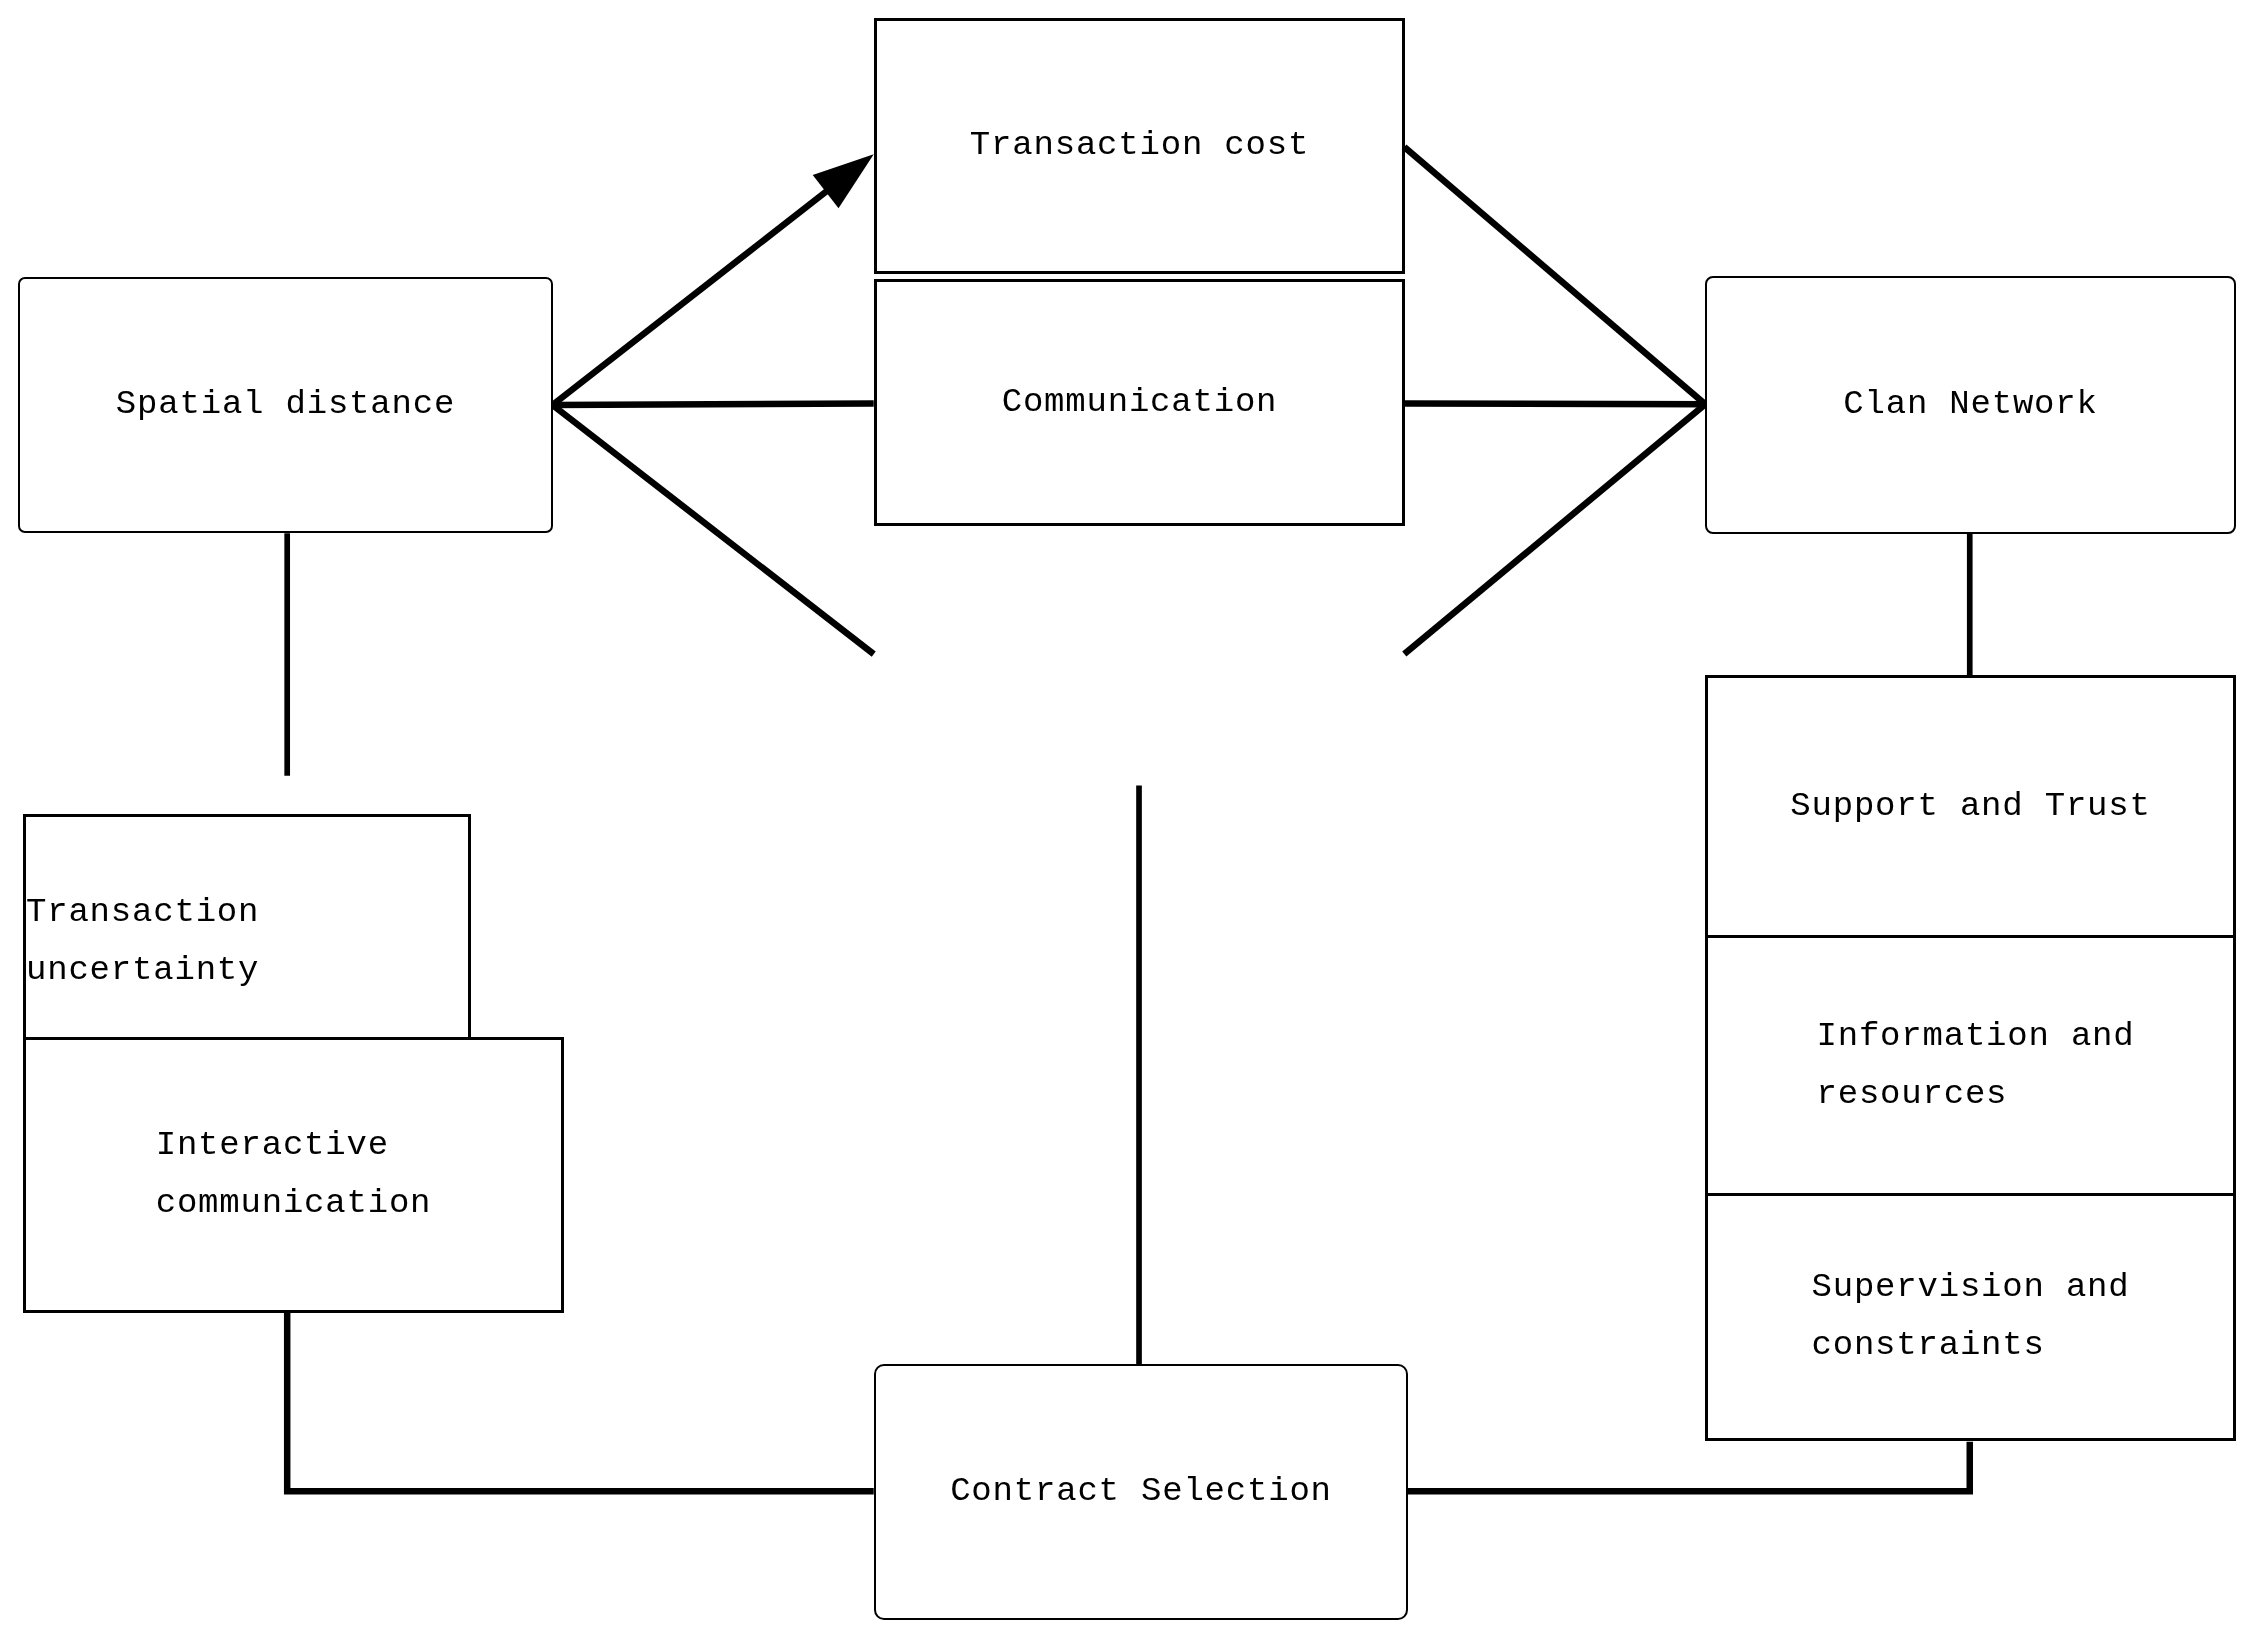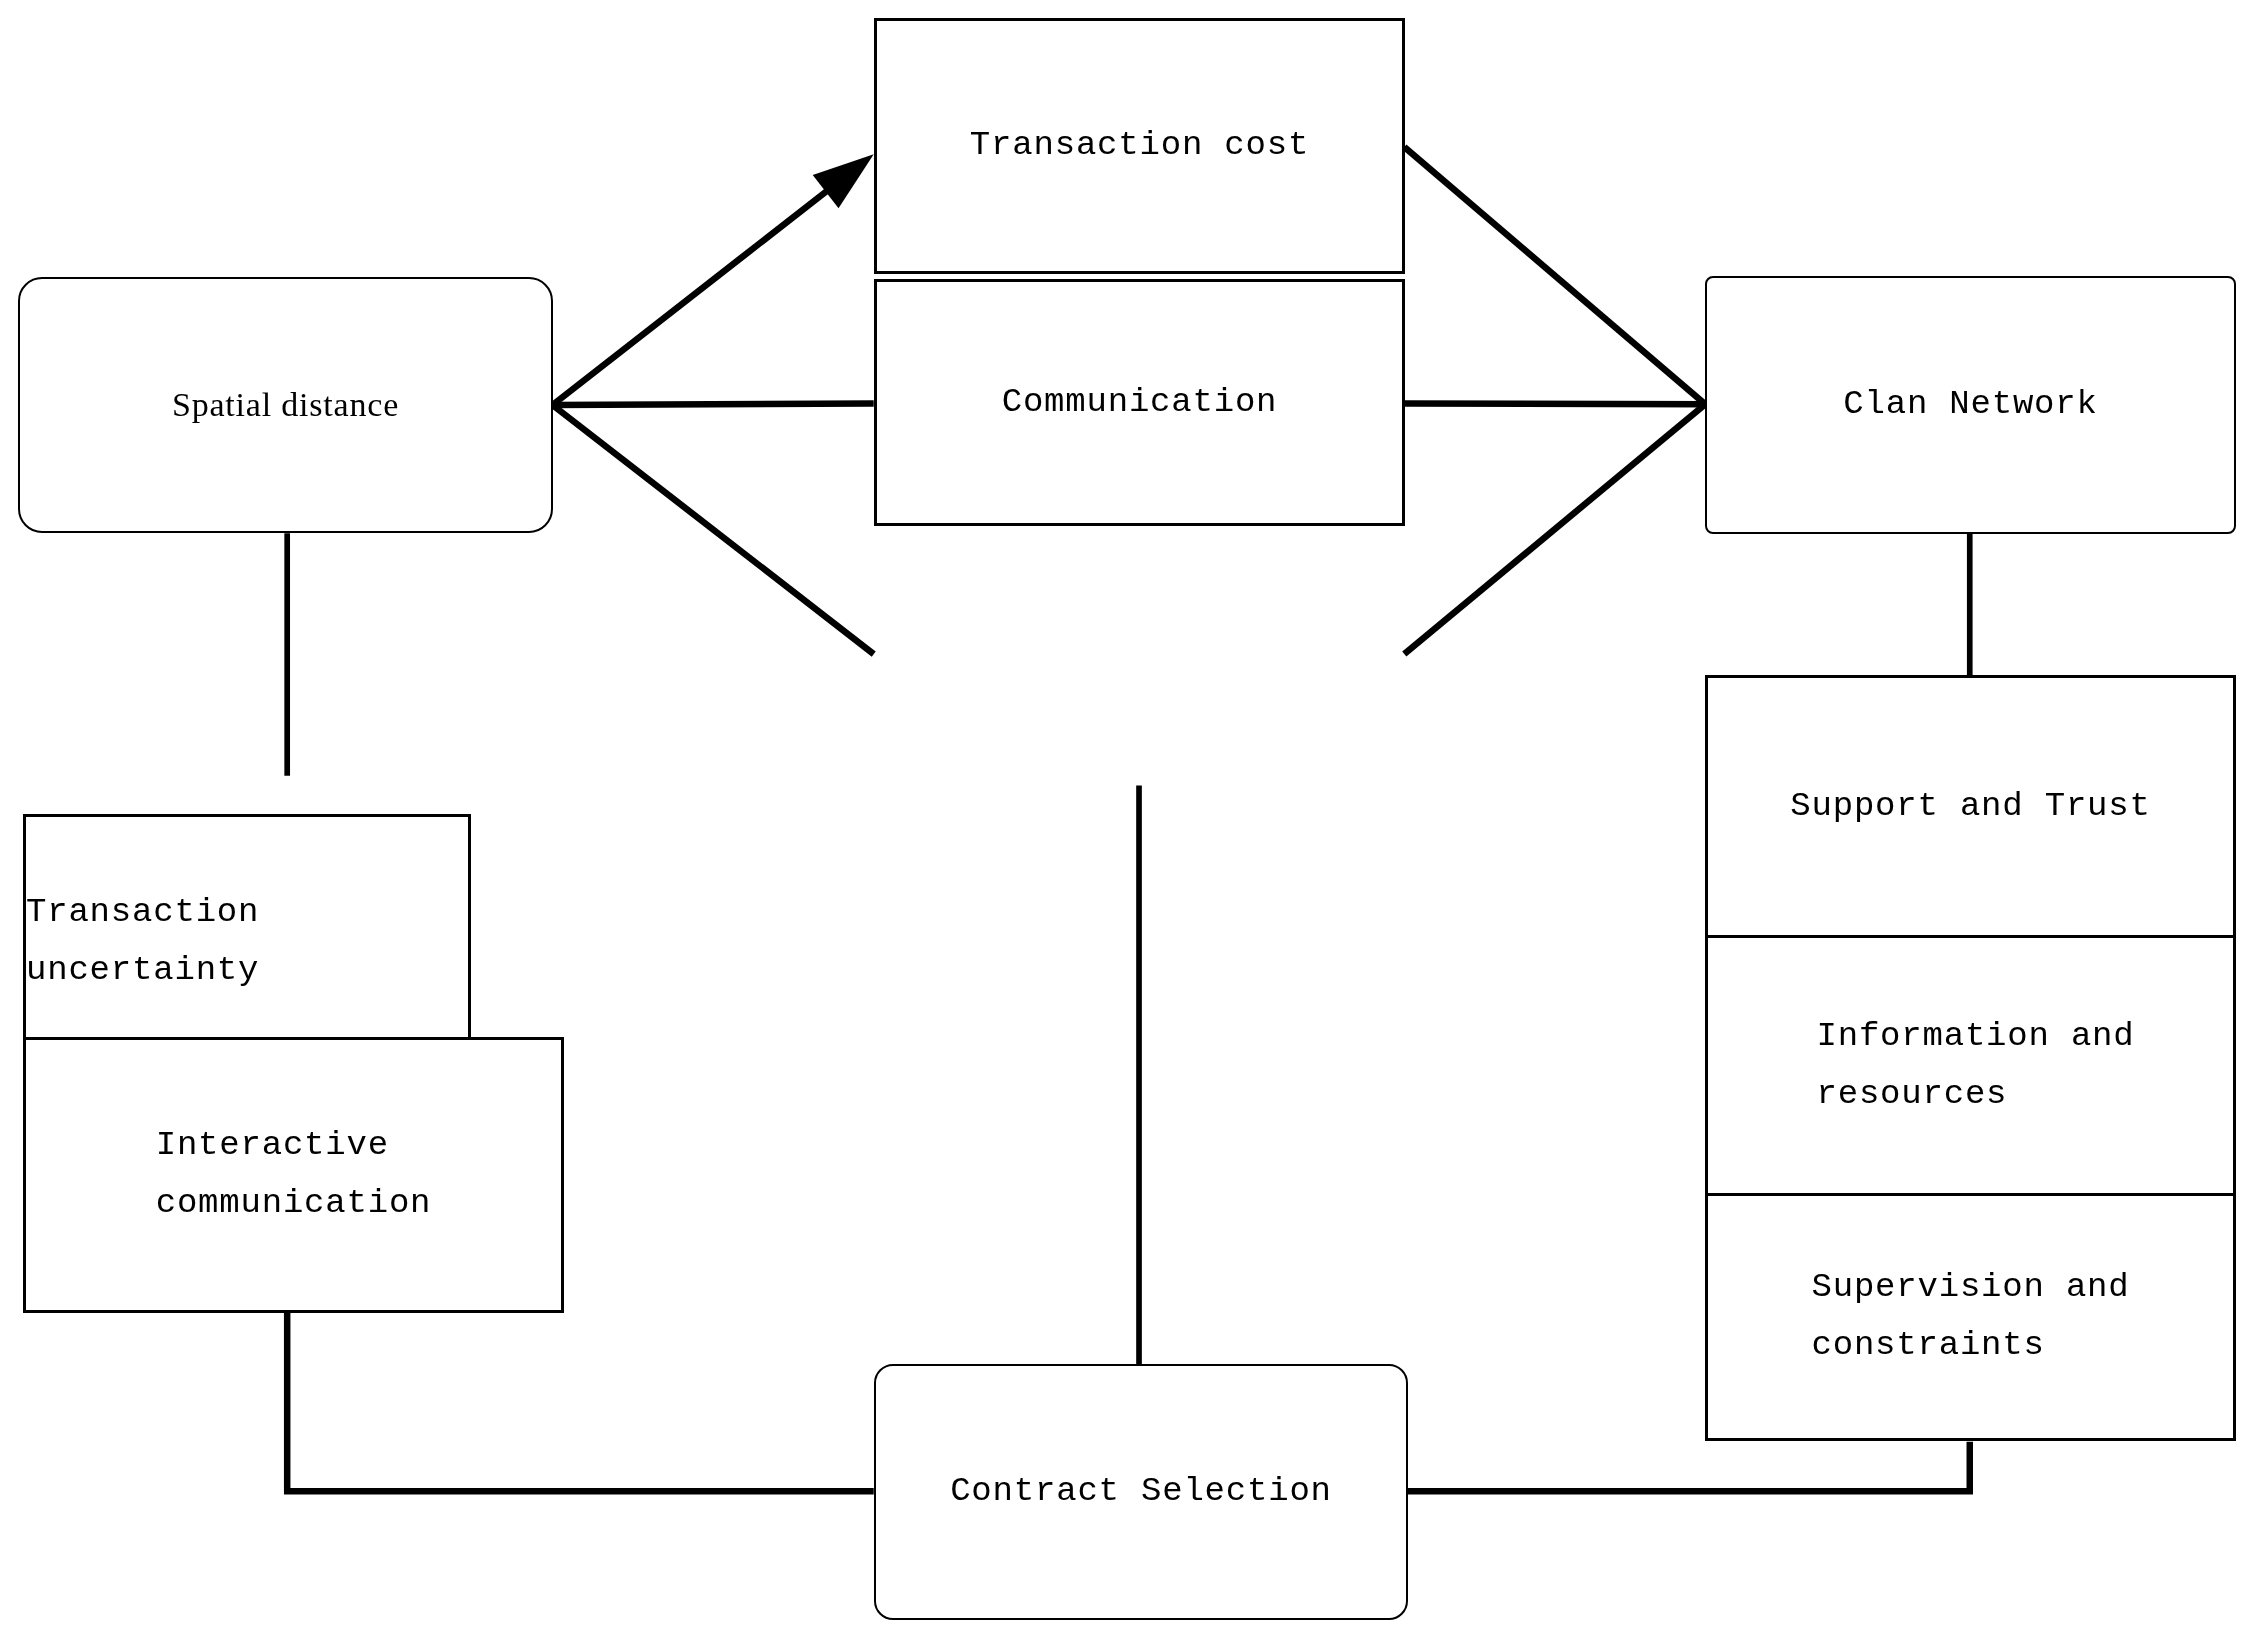--- a/index.html
+++ b/index.html
@@ -35,31 +35,31 @@
     white-space: pre-line;
     letter-spacing: 0.8px;
   }
   .rect {
     border: 3.2px solid #000000;
   }
   .rounded {
     border: 2.4px solid #000000;
   }
   
-  #spatial-distance        { left: 18px;   top: 277px;  width: 535px; height: 256px; border-radius: 24px; font-family: Liberation Serif, serif; }
+  #spatial-distance        { left: 18px;   top: 277px;  width: 535px; height: 256px; border-radius: 7px; }
   #transaction-cost        { left: 874px; top: 18px;   width: 531px; height: 256px; }
   #communication           { left: 874px; top: 279px;  width: 531px; height: 247px; }
   #trust-reputation        { left: 874px; top: 531px;  width: 531px; height: 255px; }
   #clan-network            { left: 1705px; top: 276px;  width: 531px; height: 258px; border-radius: 8px; }
   #transaction-uncertainty { left: 23px;   top: 776px;  width: 448px; height: 256px; margin-top: 38px; }
   #interactive-communication{ left: 23px;  top: 1037px; width: 541px; height: 276px; }
   #support-and-trust       { left: 1705px; top: 675px;  width: 531px; height: 264px; }
   #information-and-resources{ left: 1705px; top: 935px; width: 531px; height: 261px; padding-left: 10px; }
   #supervision-and-constraints{ left: 1705px; top: 1193px; width: 531px; height: 248px; }
-  #contract-selection      { left: 874px; top: 1364px; width: 534px; height: 256px; border-radius: 19px; }
+  #contract-selection      { left: 874px; top: 1364px; width: 534px; height: 256px; border-radius: 10px; }
 </style>
 </head>
 <body>
 
 <div id="canvas">
 
   <svg id="edge-layer" viewBox="0 0 2787 2026" xmlns="http://www.w3.org/2000/svg">
 
     <line x1="681" y1="499" x2="1022" y2="233" stroke="#000" stroke-width="8"></line>
     <polygon points="1077,190 1033.6,256.5 1001.8,215.5" fill="#000"></polygon>

